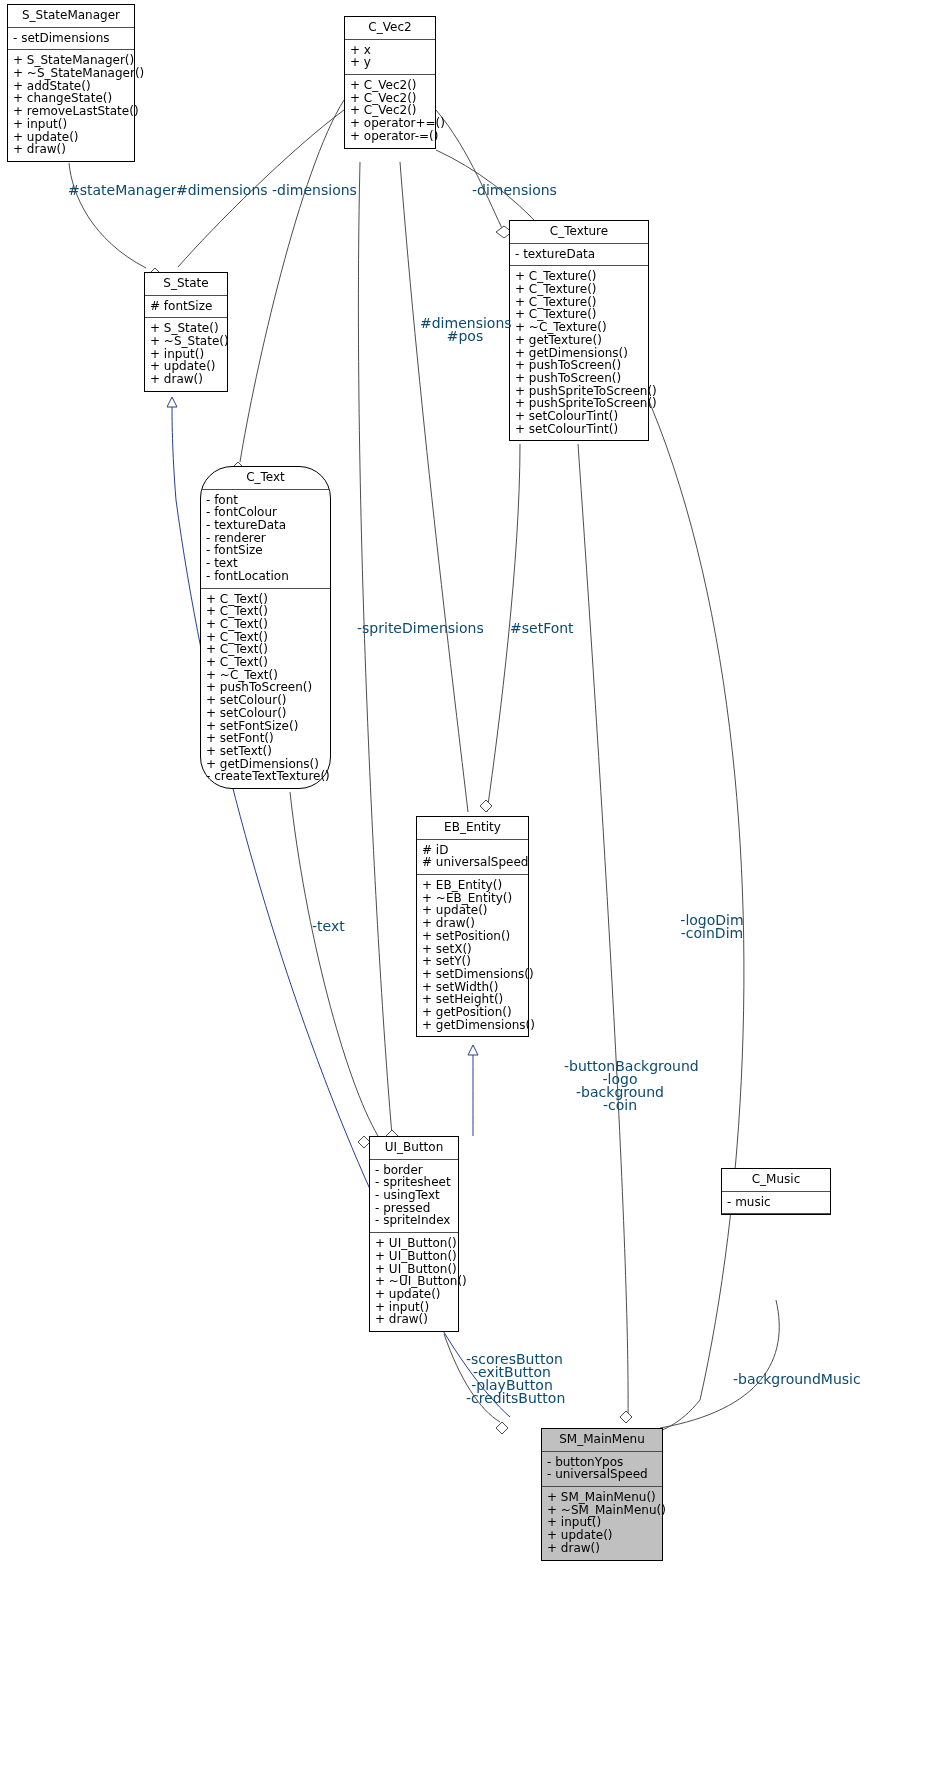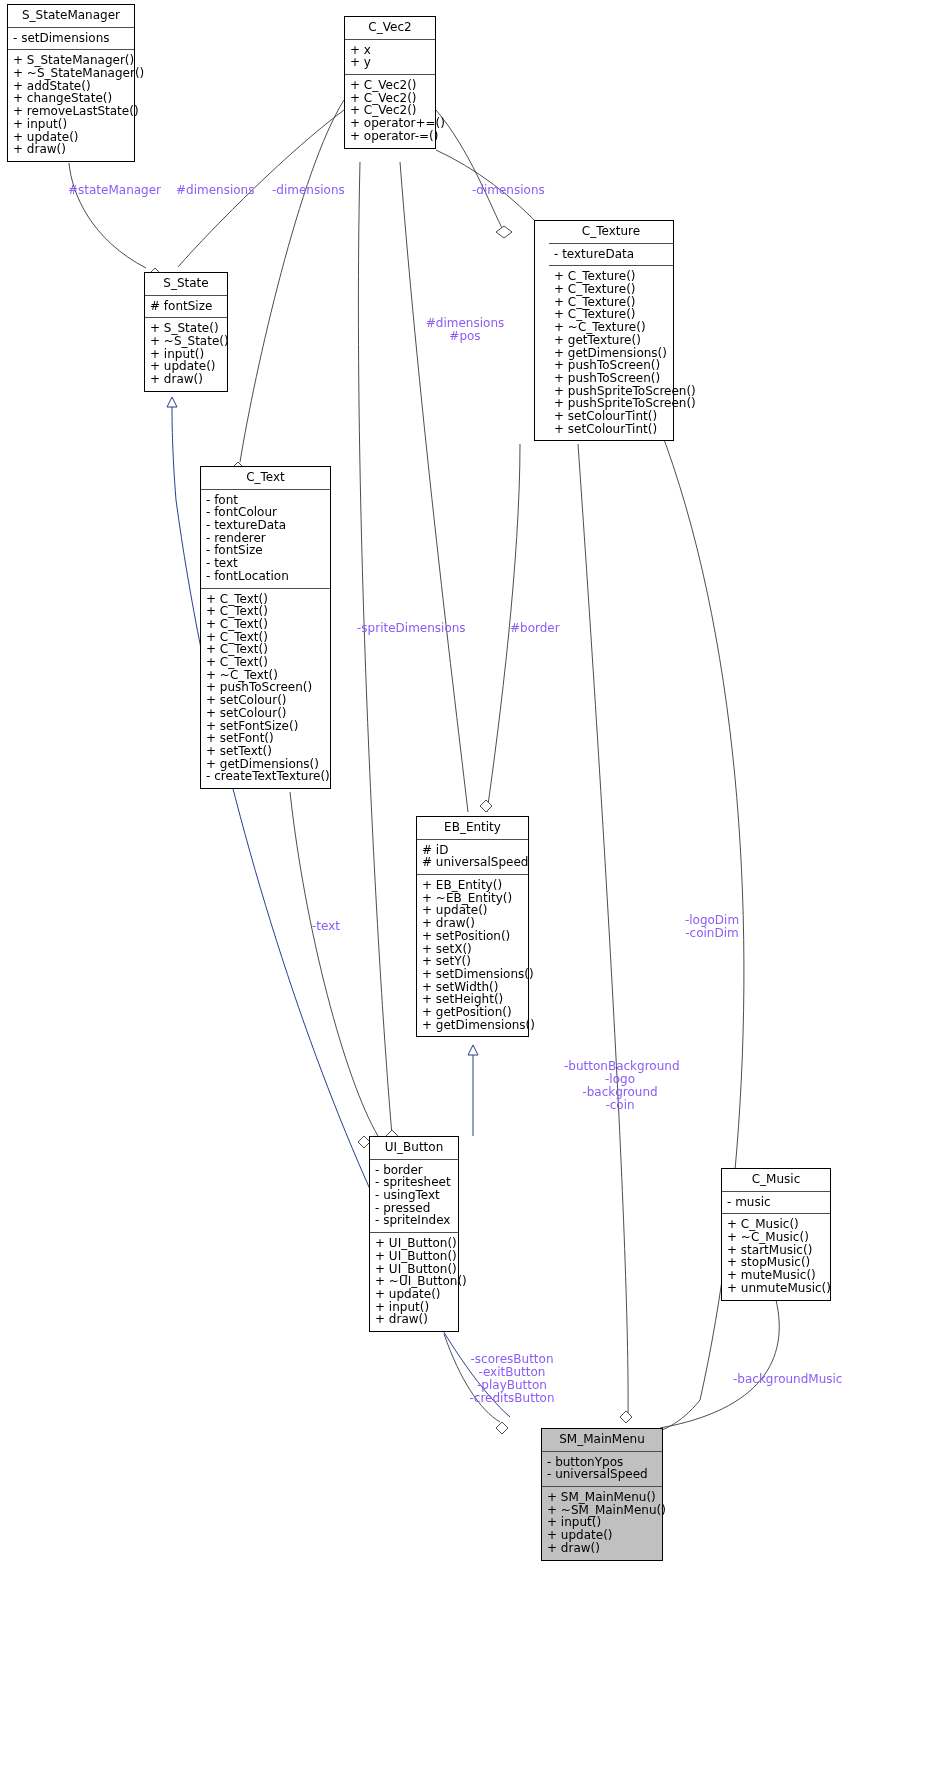--- a/index.html
+++ b/index.html
@@ -49,23 +49,23 @@
   .uml .row{
     white-space:nowrap;
     font-size:12px;
     line-height:12.7px;
     padding:0;
     margin:0;
   }
   
   .elabel{
     position:absolute;
-    font-size:12px;
+    font-size:14px;
     line-height:13px;
-    color:#8b5cf6;
+    color:#0c4a6e;
     white-space:nowrap;
     z-index:6;
   }
   .elabel.c{ text-align:center; }
 </style>
 </head>
 <body>
 
 <div id="canvas">
 
@@ -162,21 +162,21 @@
     </div>
     <div class="ops">
       <div class="row">+ S_State()</div>
       <div class="row">+ ~S_State()</div>
       <div class="row">+ input()</div>
       <div class="row">+ update()</div>
       <div class="row">+ draw()</div>
     </div>
   </div>
 
-  <div class="uml" style="left:534px;top:220px;width:140px;padding-left:14px;">
+  <div class="uml" style="left:509px;top:220px;width:140px;">
     <div class="title">C_Texture</div>
     <div class="attrs">
       <div class="row">- textureData</div>
     </div>
     <div class="ops">
       <div class="row">+ C_Texture()</div>
       <div class="row">+ C_Texture()</div>
       <div class="row">+ C_Texture()</div>
       <div class="row">+ C_Texture()</div>
       <div class="row">+ ~C_Texture()</div>
@@ -184,21 +184,21 @@
       <div class="row">+ getDimensions()</div>
       <div class="row">+ pushToScreen()</div>
       <div class="row">+ pushToScreen()</div>
       <div class="row">+ pushSpriteToScreen()</div>
       <div class="row">+ pushSpriteToScreen()</div>
       <div class="row">+ setColourTint()</div>
       <div class="row">+ setColourTint()</div>
     </div>
   </div>
 
-  <div class="uml" style="left:200px;top:466px;width:131px;">
+  <div class="uml" style="left:200px;top:466px;width:131px;border-radius:32px;">
     <div class="title">C_Text</div>
     <div class="attrs">
       <div class="row">- font</div>
       <div class="row">- fontColour</div>
       <div class="row">- textureData</div>
       <div class="row">- renderer</div>
       <div class="row">- fontSize</div>
       <div class="row">- text</div>
       <div class="row">- fontLocation</div>
     </div>
@@ -261,28 +261,20 @@
       <div class="row">+ input()</div>
       <div class="row">+ draw()</div>
     </div>
   </div>
 
   <div class="uml" style="left:721px;top:1168px;width:110px;">
     <div class="title">C_Music</div>
     <div class="attrs">
       <div class="row">- music</div>
     </div>
-    <div class="ops">
-      <div class="row">+ C_Music()</div>
-      <div class="row">+ ~C_Music()</div>
-      <div class="row">+ startMusic()</div>
-      <div class="row">+ stopMusic()</div>
-      <div class="row">+ muteMusic()</div>
-      <div class="row">+ unmuteMusic()</div>
-    </div>
   </div>
 
   <div class="uml highlight" style="left:509px;top:1428px;width:122px;">
     <div class="title">SM_MainMenu</div>
     <div class="attrs">
       <div class="row">- buttonYpos</div>
       <div class="row">- universalSpeed</div>
     </div>
     <div class="ops">
       <div class="row">+ SM_MainMenu()</div>
@@ -301,21 +293,21 @@
 
   <div class="elabel" style="left:472px;top:184px;">-dimensions</div>
 
   <div class="elabel c" style="left:420px;top:317px;width:90px;">
     <div>#dimensions</div>
     <div>#pos</div>
   </div>
 
   <div class="elabel" style="left:357px;top:622px;">-spriteDimensions</div>
 
-  <div class="elabel" style="left:510px;top:622px;">#border</div>
+  <div class="elabel" style="left:510px;top:622px;">#setFont</div>
 
   <div class="elabel" style="left:312px;top:920px;">-text</div>
 
   <div class="elabel c" style="left:665px;top:914px;width:94px;">
     <div>-logoDim</div>
     <div>-coinDim</div>
   </div>
 
   <div class="elabel c" style="left:564px;top:1060px;width:112px;">
     <div>-buttonBackground</div>

